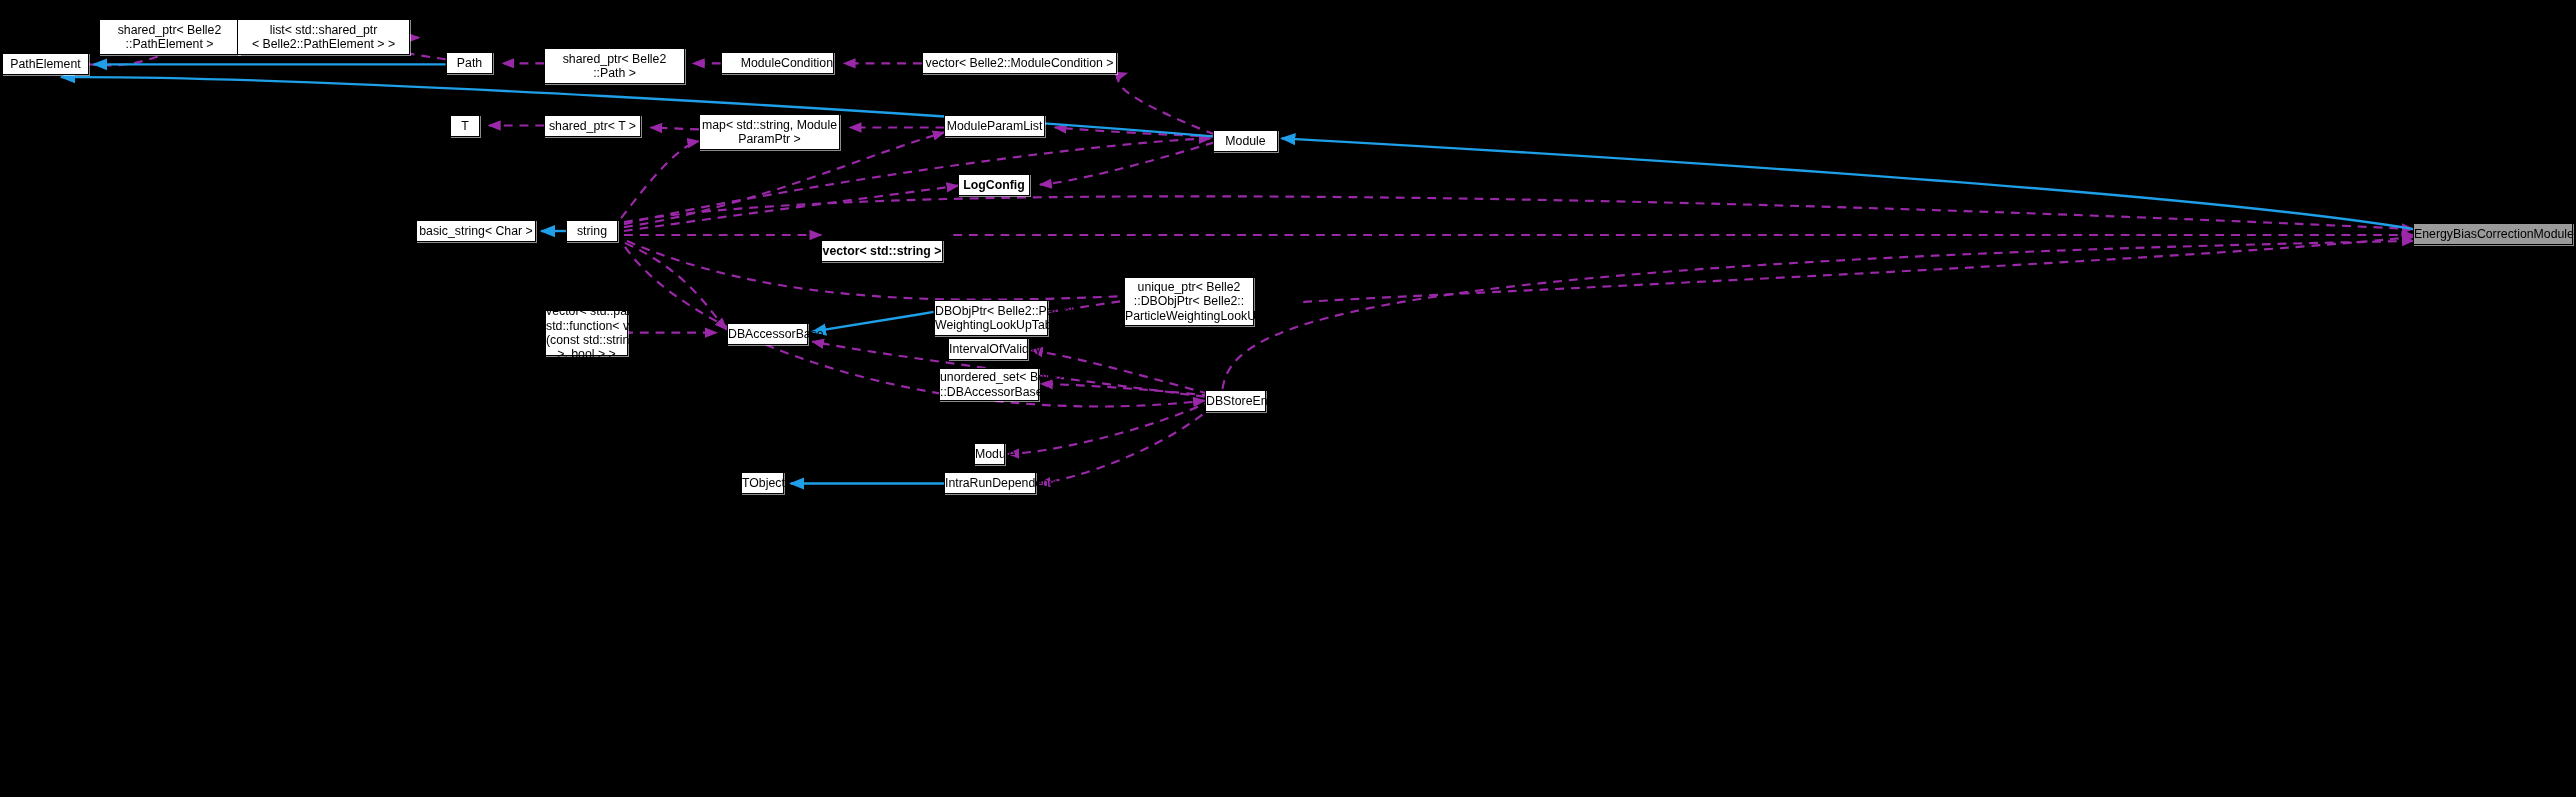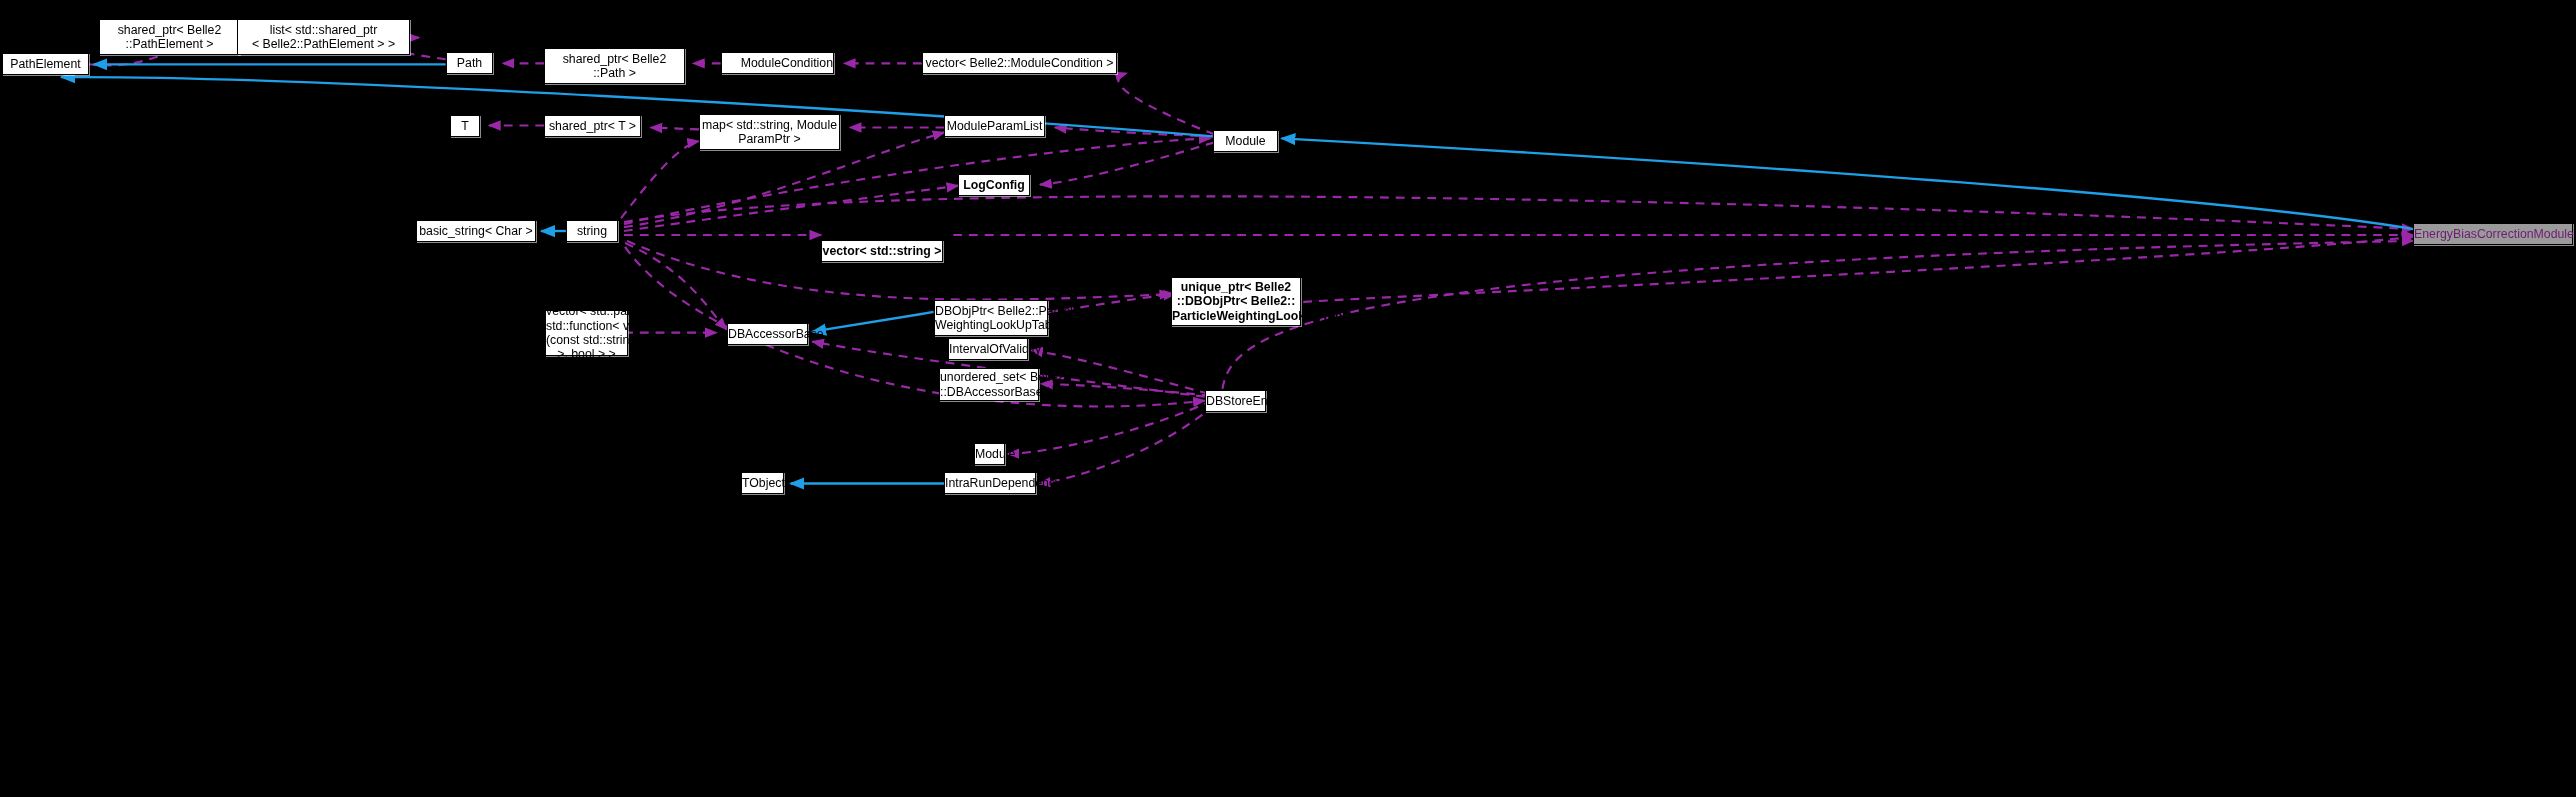--- a/index.html
+++ b/index.html
@@ -14,21 +14,21 @@
     font-family:"Liberation Sans","DejaVu Sans",sans-serif;
     font-size:12.3px;
     line-height:14.3px;
     text-align:center;
     display:flex;
     align-items:center;
     justify-content:center;
     white-space:pre;
     box-shadow:1px 1px 0 0 rgba(255,255,255,0.55);
   }
-  .node.highlight{background:#9a9a9a;color:#701a75;}
+  .node.highlight{background:#9a9a9a;color:#000000;}
   .node span{display:block;width:100%;}
 </style>
 </head>
 <body>
 
 <div id="canvas" style="width: 2576px; height: 798px; background: rgb(0, 0, 0);">
 
   <svg class="edges" viewBox="0 0 2613 809" preserveAspectRatio="none">
     <defs>
       <marker id="arrU" viewBox="0 0 10 10" refX="9" refY="5" markerWidth="6" markerHeight="6" orient="auto-start-reverse">
@@ -98,21 +98,21 @@
       <div class="node" style="left: 450px; top: 99px; width: 30px; height: 22px;"><span>T</span></div>
       <div class="node" style="left: 544px; top: 99px; width: 97px; height: 22px;"><span>shared_ptr&lt; T &gt;</span></div>
       <div class="node" style="left: 699px; top: 98px; width: 141px; height: 36px;"><span>map&lt; std::string, Module
 ParamPtr &gt;</span></div>
       <div class="node" style="left: 944px; top: 99px; width: 101px; height: 22px;"><span>ModuleParamList</span></div>
       <div class="node" style="left: 958px; top: 158px; width: 72px; height: 22px; font-weight: bold;"><span>LogConfig</span></div>
       <div class="node" style="left: 416px; top: 204px; width: 120px; height: 22px; justify-content: flex-end;"><span>basic_string&lt; Char &gt;</span></div>
       <div class="node" style="left: 566px; top: 204px; width: 52px; height: 22px;"><span>string</span></div>
       <div class="node" style="left: 821px; top: 224px; width: 122px; height: 22px; font-weight: bold;"><span>vector&lt; std::string &gt;</span></div>
       <div class="node highlight" style="left: 2413px; top: 207px; width: 160px; height: 22px;"><span>EnergyBiasCorrectionModule</span></div>
-      <div class="node" style="left: 1171px; top: 261px; width: 130px; height: 49px; font-weight: bold;"><span>unique_ptr&lt; Belle2
+      <div class="node" style="left: 1124px; top: 261px; width: 130px; height: 49px;"><span>unique_ptr&lt; Belle2
 ::DBObjPtr&lt; Belle2::
 ParticleWeightingLookUpTable &gt; &gt;</span></div>
       <div class="node" style="left: 934px; top: 284px; width: 114px; height: 36px;"><span>DBObjPtr&lt; Belle2::Particle
 WeightingLookUpTable &gt;</span></div>
       <div class="node" style="left: 545px; top: 294px; width: 83px; height: 46px;"><span>vector&lt; std::pair&lt;
 std::function&lt; void
 (const std::string &amp;)
 &gt;, bool &gt; &gt;</span></div>
       <div class="node" style="left: 727px; top: 307px; width: 81px; height: 22px;"><span>DBAccessorBase</span></div>
       <div class="node" style="left: 948px; top: 322px; width: 80px; height: 22px; justify-content: flex-end;"><span>IntervalOfValidity</span></div>

